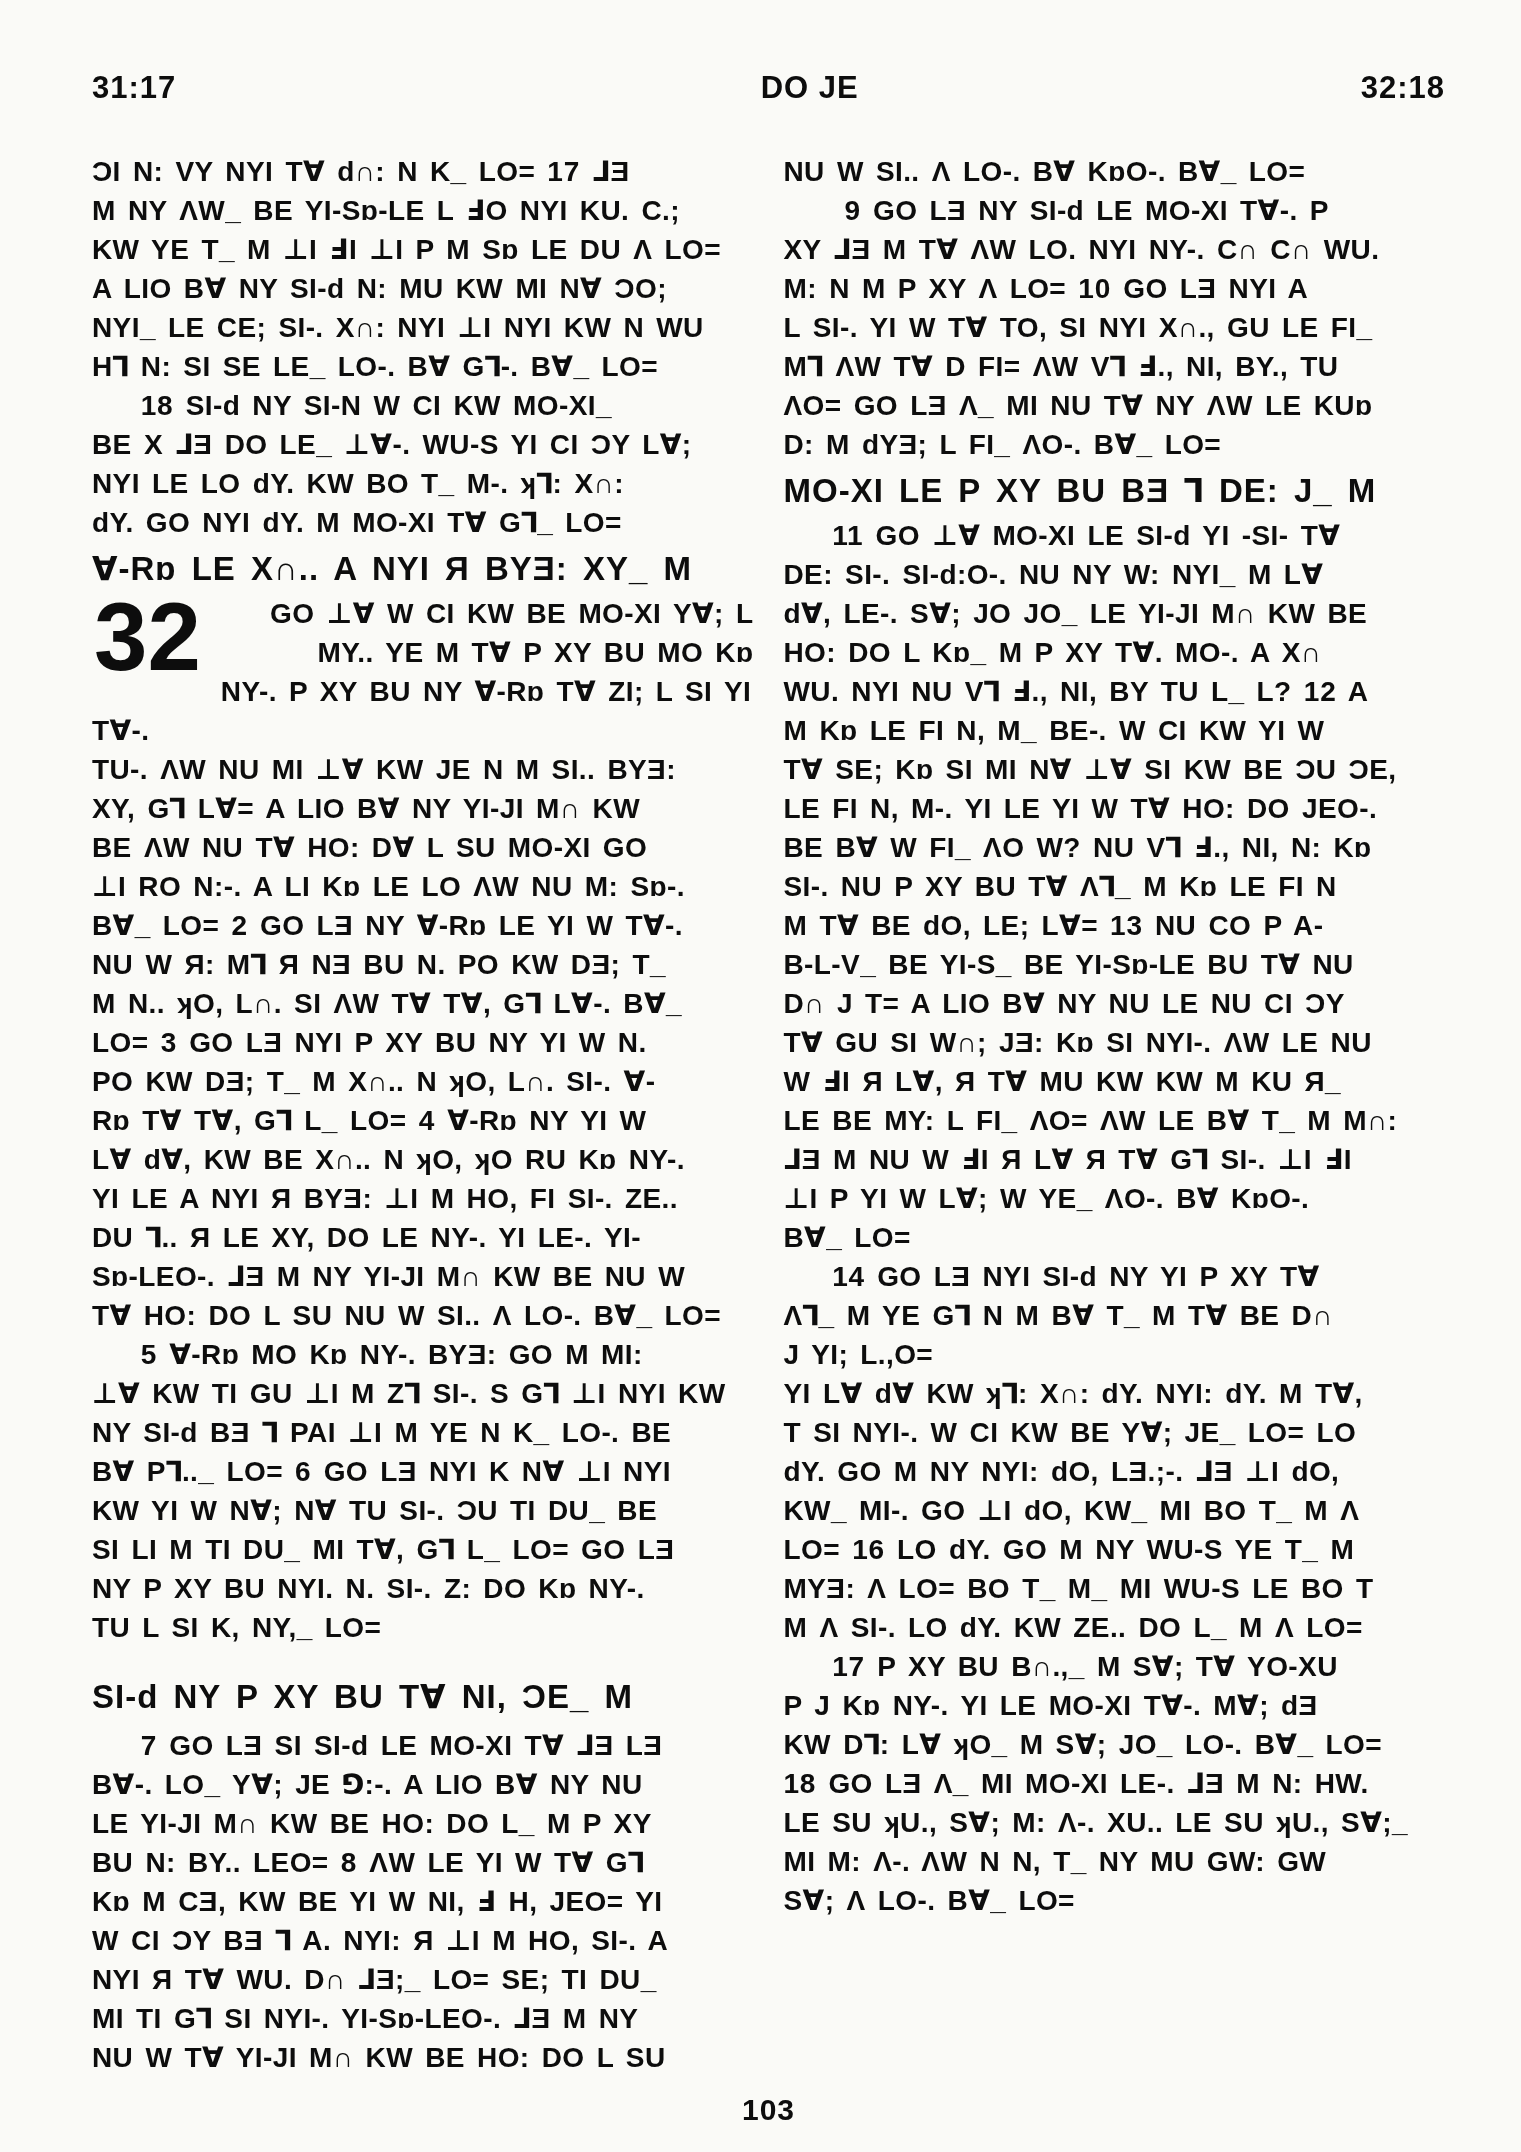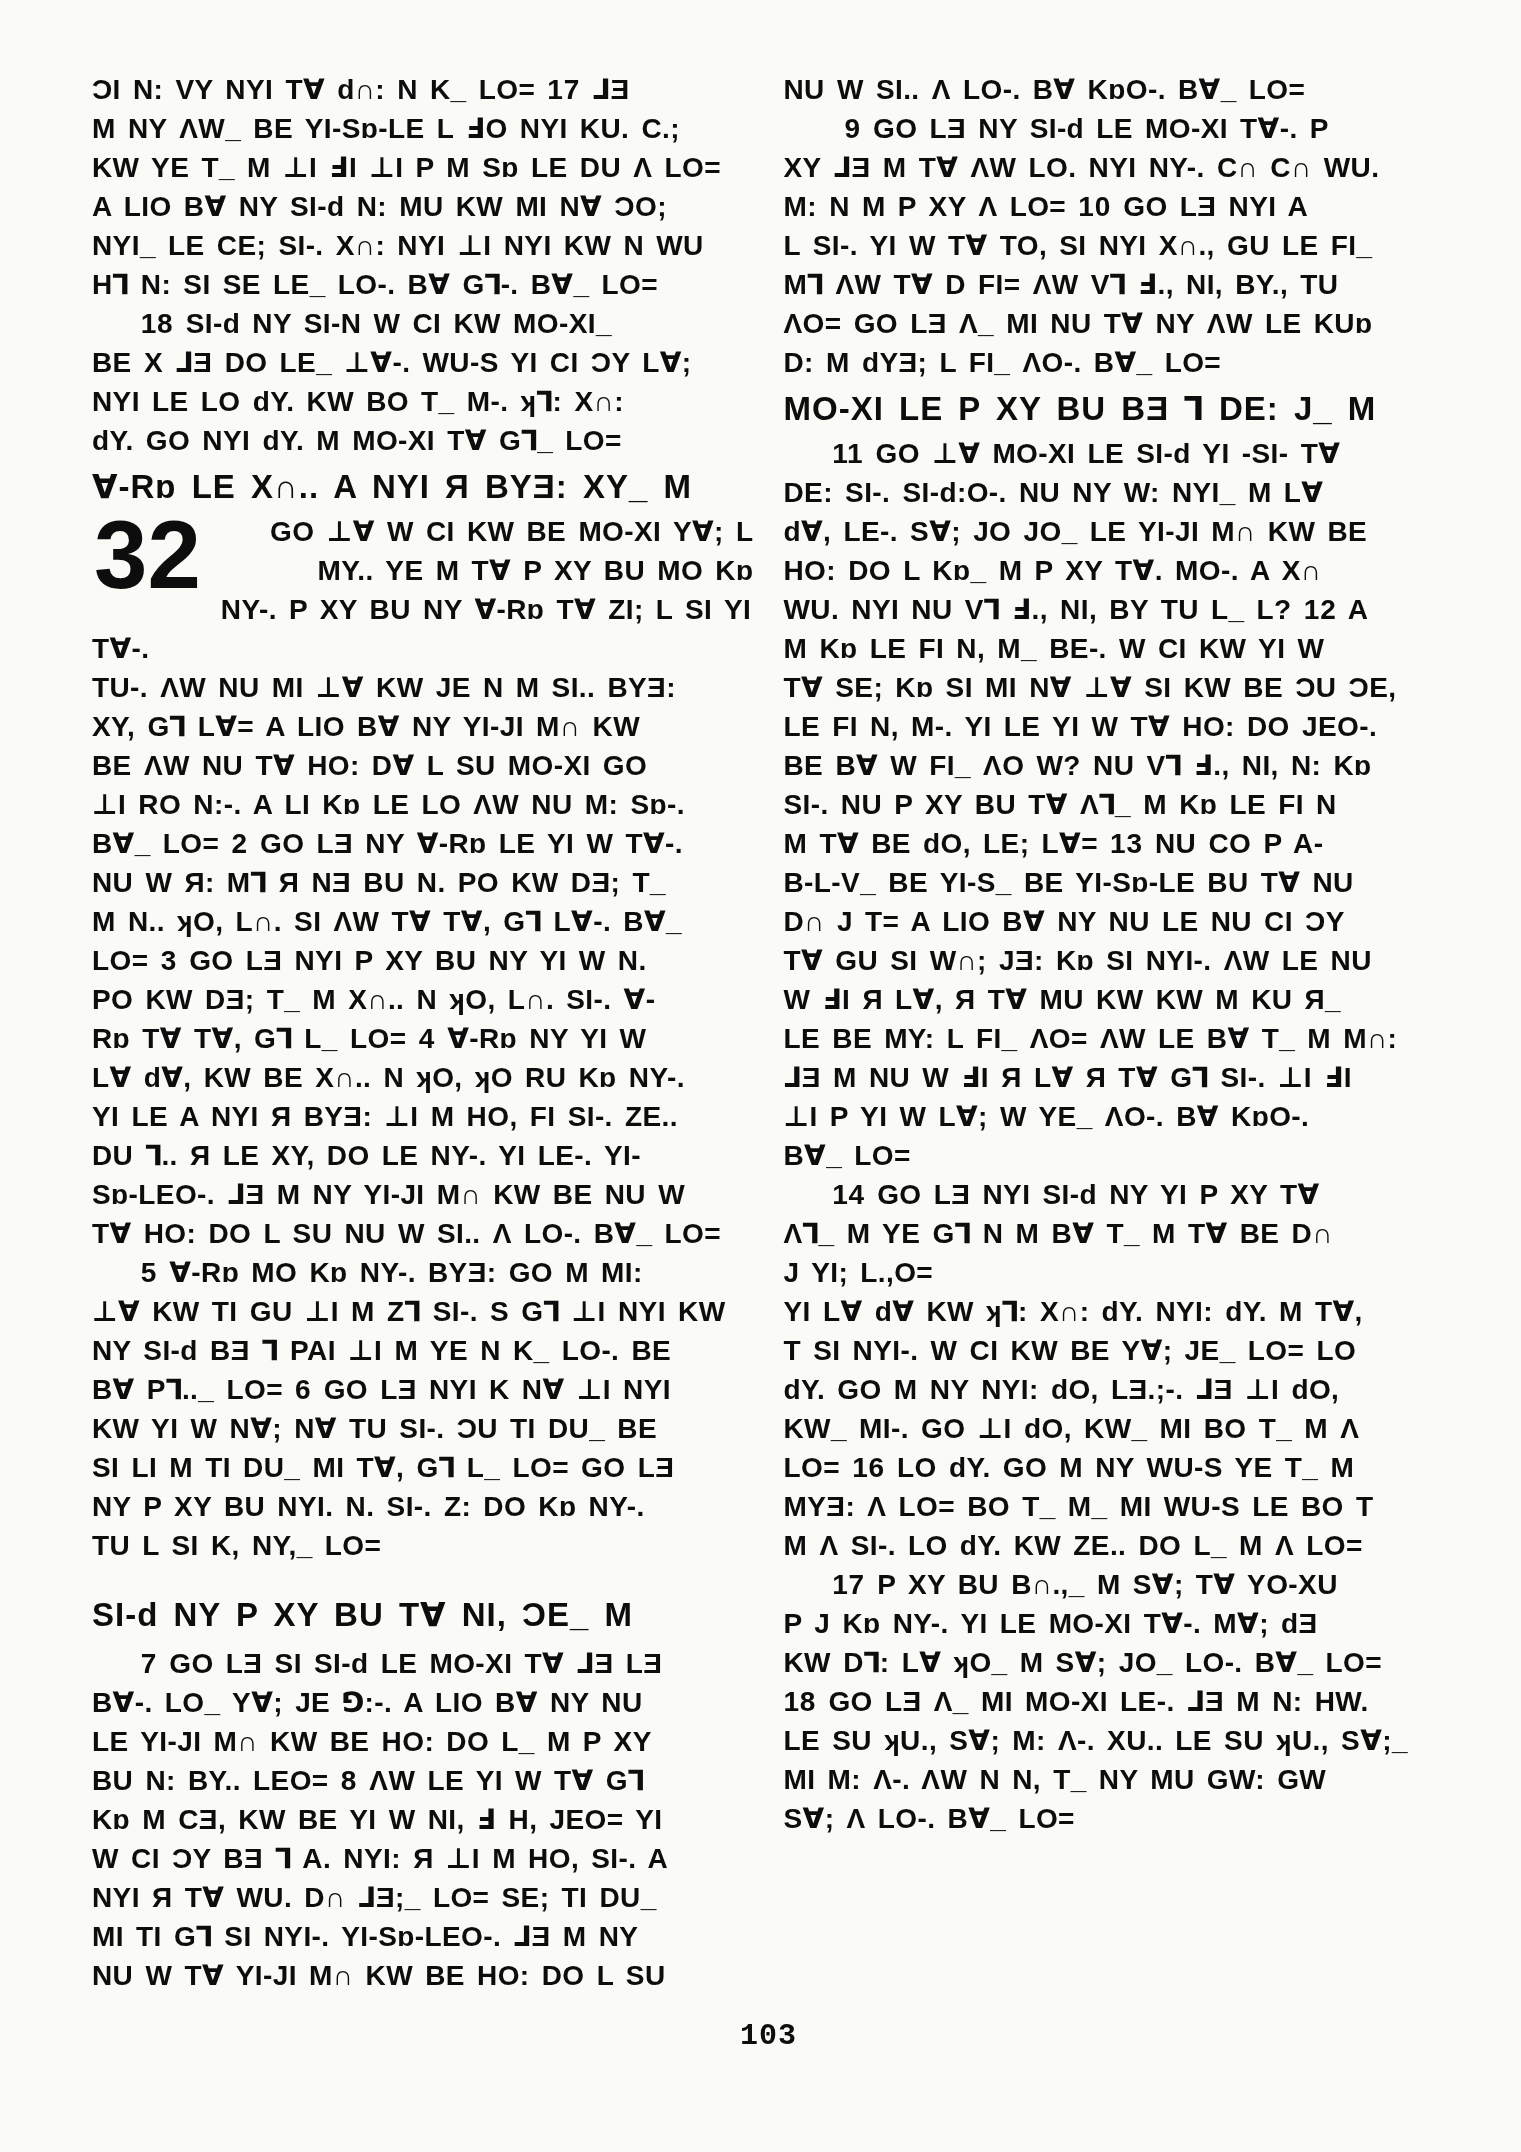--- a/index.html
+++ b/index.html
@@ -42,29 +42,33 @@
   .chap{overflow:visible;text-align:right;}
   .chapnum{
     float:left;
     font-size:96px;line-height:74px;
     letter-spacing:0;
     margin:6px 20px 2px 2px;
   }
   .ftr{
     text-align:center;
     font-size:30px;letter-spacing:1px;
-    margin-top:24px;
-    font-family:Liberation Mono, monospace;
+    margin-top:16px;
   }
 </style>
 </head>
 <body>
 
 <div class="page">
 
+  <div class="hdr">
+    <span>31:17</span>
+    <span class="title">DO JE</span>
+    <span>32:18</span>
+  </div>
 
   <div class="cols">
 
     <div class="col">
       <div>
           <div class="ln">ƆI N: VY NYI T∀ d∩: N K_ LO= <b>17</b> ⅃Ǝ</div>
           <div class="ln">M NY ΛW_ BE YI-Sɒ-LE L ℲO NYI KU. C.;</div>
           <div class="ln">KW YE T_ M ⊥I ℲI ⊥I P M Sɒ LE DU Λ LO=</div>
           <div class="ln">A LIO B∀ NY SI-d N: MU KW MI N∀ ƆO;</div>
           <div class="ln">NYI_ LE CE; SI-. X∩: NYI ⊥I NYI KW N WU</div>

